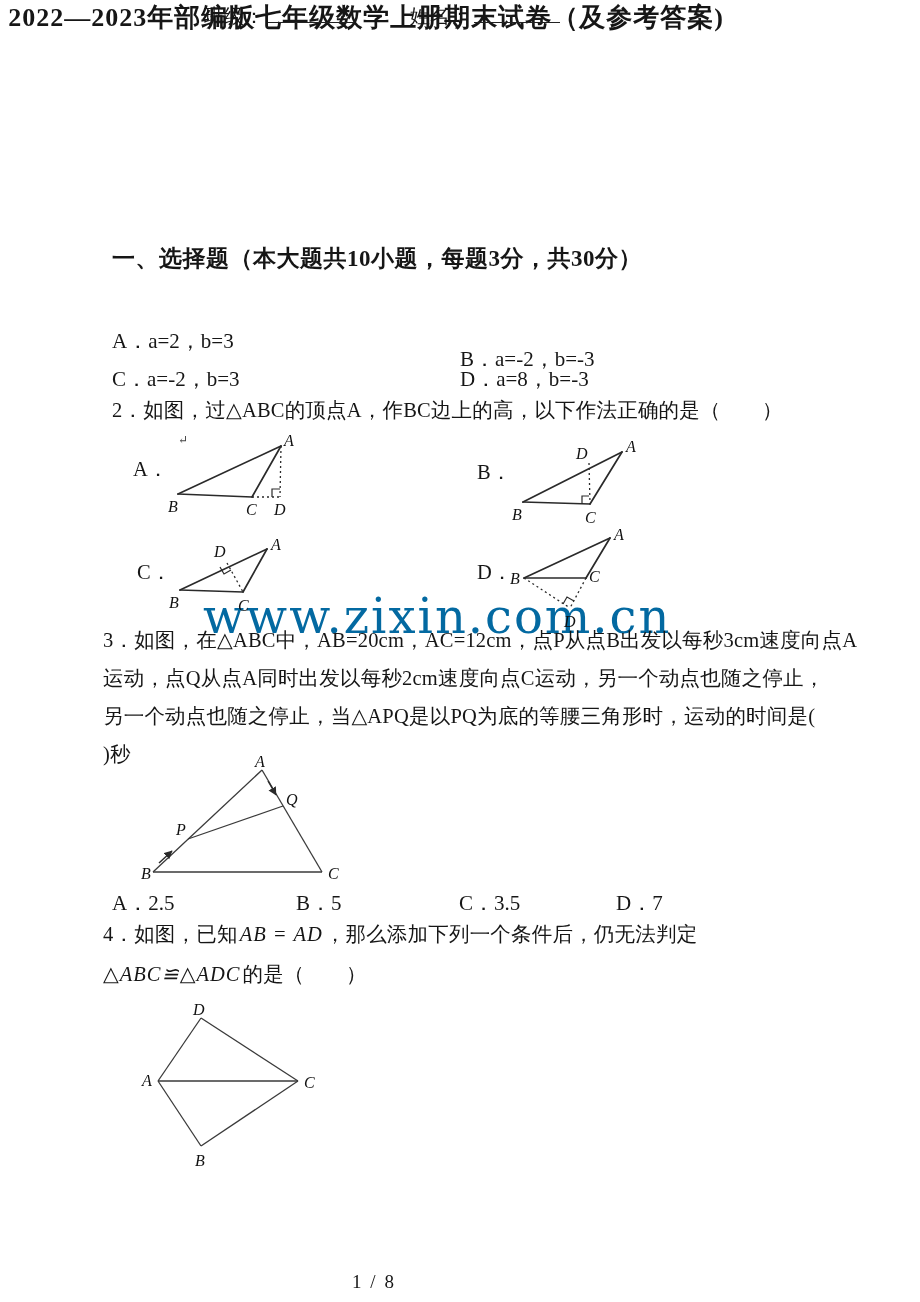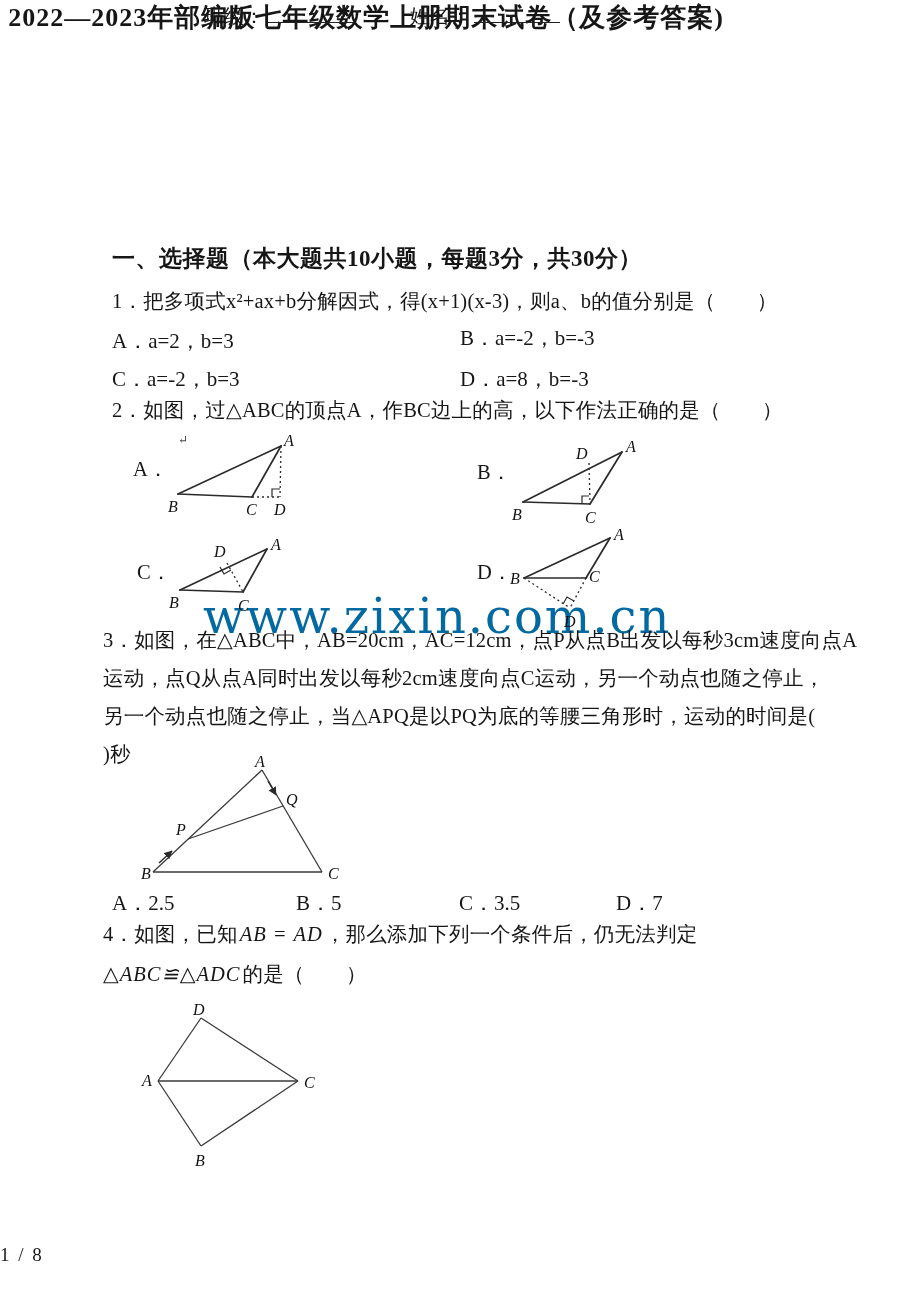--- a/index.html
+++ b/index.html
@@ -16,21 +16,21 @@
   .heading{left:112px;top:243px;font-size:23px;font-weight:bold;letter-spacing:0.5px;}
   .stem{font-size:20.5px;letter-spacing:0.2px;}
   .opt{font-size:21px;}
   .figlabel{font-size:20.5px;}
   .mathit{font-style:italic;margin:0 2px;letter-spacing:1px;}
   .watermark{
     left:203px;top:588px;font-size:48px;color:#0369a1;letter-spacing:2px;
     font-family:"DejaVu Serif",serif;z-index:0;
   }
   .content{position:absolute;inset:0;z-index:1;}
-  .footer{left:0;top:1244px;width:748px;text-align:left;font-size:19px;letter-spacing:2px;}
+  .footer{left:0;top:1271px;width:748px;text-align:center;font-size:19px;letter-spacing:2px;}
   svg{position:absolute;overflow:visible;}
   svg .edge{stroke:#2a2a2a;stroke-width:1.7;fill:none;stroke-linecap:round;}
   svg .thin{stroke:#3a3a3a;stroke-width:1.3;fill:none;}
   svg .dot{stroke:#2a2a2a;stroke-width:1.3;fill:none;stroke-dasharray:2 3;}
   svg .ra{stroke:#2a2a2a;stroke-width:1.2;fill:none;}
   svg text{font-family:"Liberation Serif","DejaVu Serif",serif;font-style:italic;font-size:16px;fill:#111;}
   svg text.small{font-size:12px;font-style:normal;fill:#444;}
   svg .arr{stroke:#2a2a2a;stroke-width:1.4;fill:none;}
   svg .ah{fill:#2a2a2a;}
 </style>
@@ -44,23 +44,22 @@
   <div class="content">
 
     <div class="abs title">2022—2023年部编版七年级数学上册期末试卷（及参考答案)</div>
 
     <div class="abs metaline">
       <span>班级：</span><span class="blank"></span><span class="gap"></span><span>姓名：</span><span class="blank"></span>
     </div>
 
     <div class="abs heading">一、选择题（本大题共10小题，每题3分，共30分）</div>
 
-    <div class="abs stem" style="left:112px;top:287px;">1．把多项式x²+ax+b分解因式，得(x+1)(x-3)，则a、b的值分别是（　　）</div>
     <div class="abs opt" style="left:112px;top:327px;">A．a=2，b=3</div>
-    <div class="abs opt" style="left:460px;top:324px;">B．a=-2，b=-3</div>
+    <div class="abs opt" style="left:460px;top:345px;">B．a=-2，b=-3</div>
     <div class="abs opt" style="left:112px;top:365px;">C．a=-2，b=3</div>
     <div class="abs opt" style="left:460px;top:365px;">D．a=8，b=-3</div>
 
     <div class="abs stem" style="left:112px;top:396px;">2．如图，过△ABC的顶点A，作BC边上的高，以下作法正确的是（　　）</div>
 
     <div class="abs figlabel" style="left:133px;top:455px;">A．</div>
     <svg style="left:130px;top:432px;" width="185" height="95" viewBox="0 0 185 95">
       <text class="small" x="48" y="12">↵</text>
       <line class="edge" x1="48" y1="62" x2="151" y2="14"></line>
       <line class="edge" x1="48" y1="62" x2="122" y2="65"></line>

